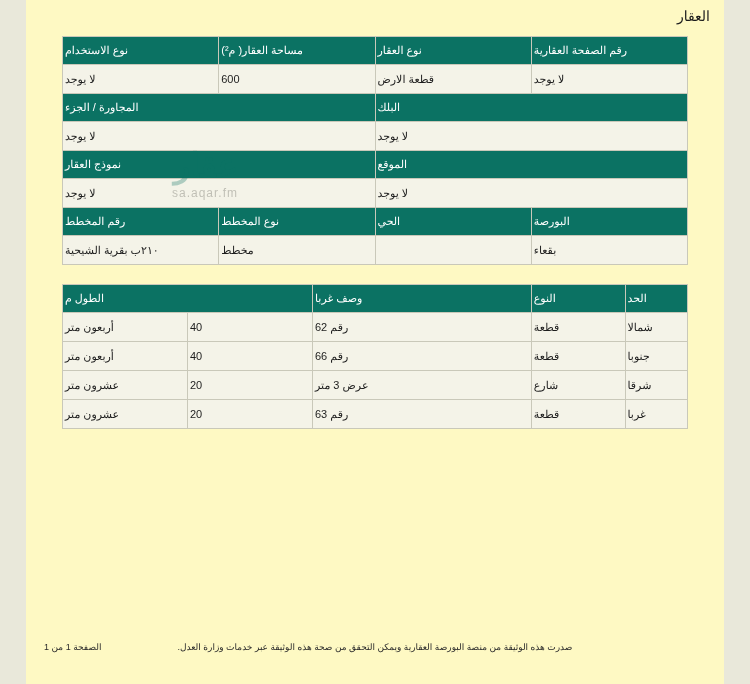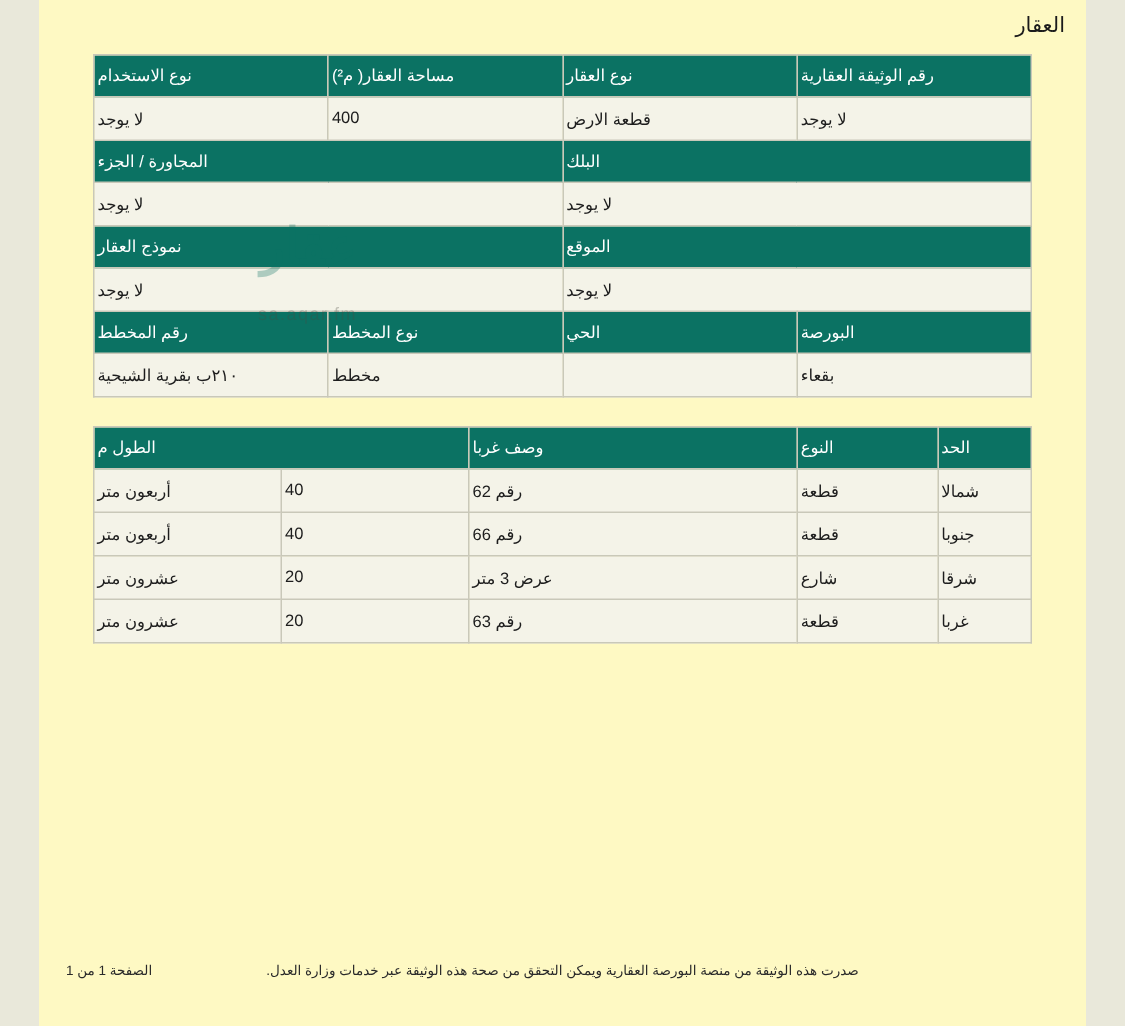--- a/index.html
+++ b/index.html
@@ -93,21 +93,21 @@
     font-size: 34px;
     color: #0b7263;
     font-weight: bold;
     line-height: 1;
     letter-spacing: 1px;
   }
   .watermark .wm-sub {
     font-size: 12px;
     color: #4a4a42;
     letter-spacing: 1px;
-    margin-top: 20px;
+    margin-top: 4px;
   }
 
   .footer-note {
     position: absolute;
     left: 0;
     right: 0;
     bottom: 32px;
     text-align: center;
     font-size: 9px;
     color: #2a2a2a;
@@ -133,29 +133,29 @@
 
   <table class="tbl" id="table-property">
     <colgroup>
       <col style="width:25%">
       <col style="width:25%">
       <col style="width:25%">
       <col style="width:25%">
     </colgroup>
     <tbody>
       <tr>
-        <th>رقم الوثيقة العقارية</th>
+        <th>رقم الصفحة العقارية</th>
         <th>نوع العقار</th>
         <th>مساحة العقار( م²)</th>
         <th>نوع الاستخدام</th>
       </tr>
       <tr>
         <td>لا يوجد</td>
         <td>قطعة الارض</td>
-        <td>400</td>
+        <td>600</td>
         <td>لا يوجد</td>
       </tr>
       <tr>
         <th colspan="2">البلك</th>
         <th colspan="2">المجاورة / الجزء</th>
       </tr>
       <tr>
         <td colspan="2">لا يوجد</td>
         <td colspan="2">لا يوجد</td>
       </tr>

